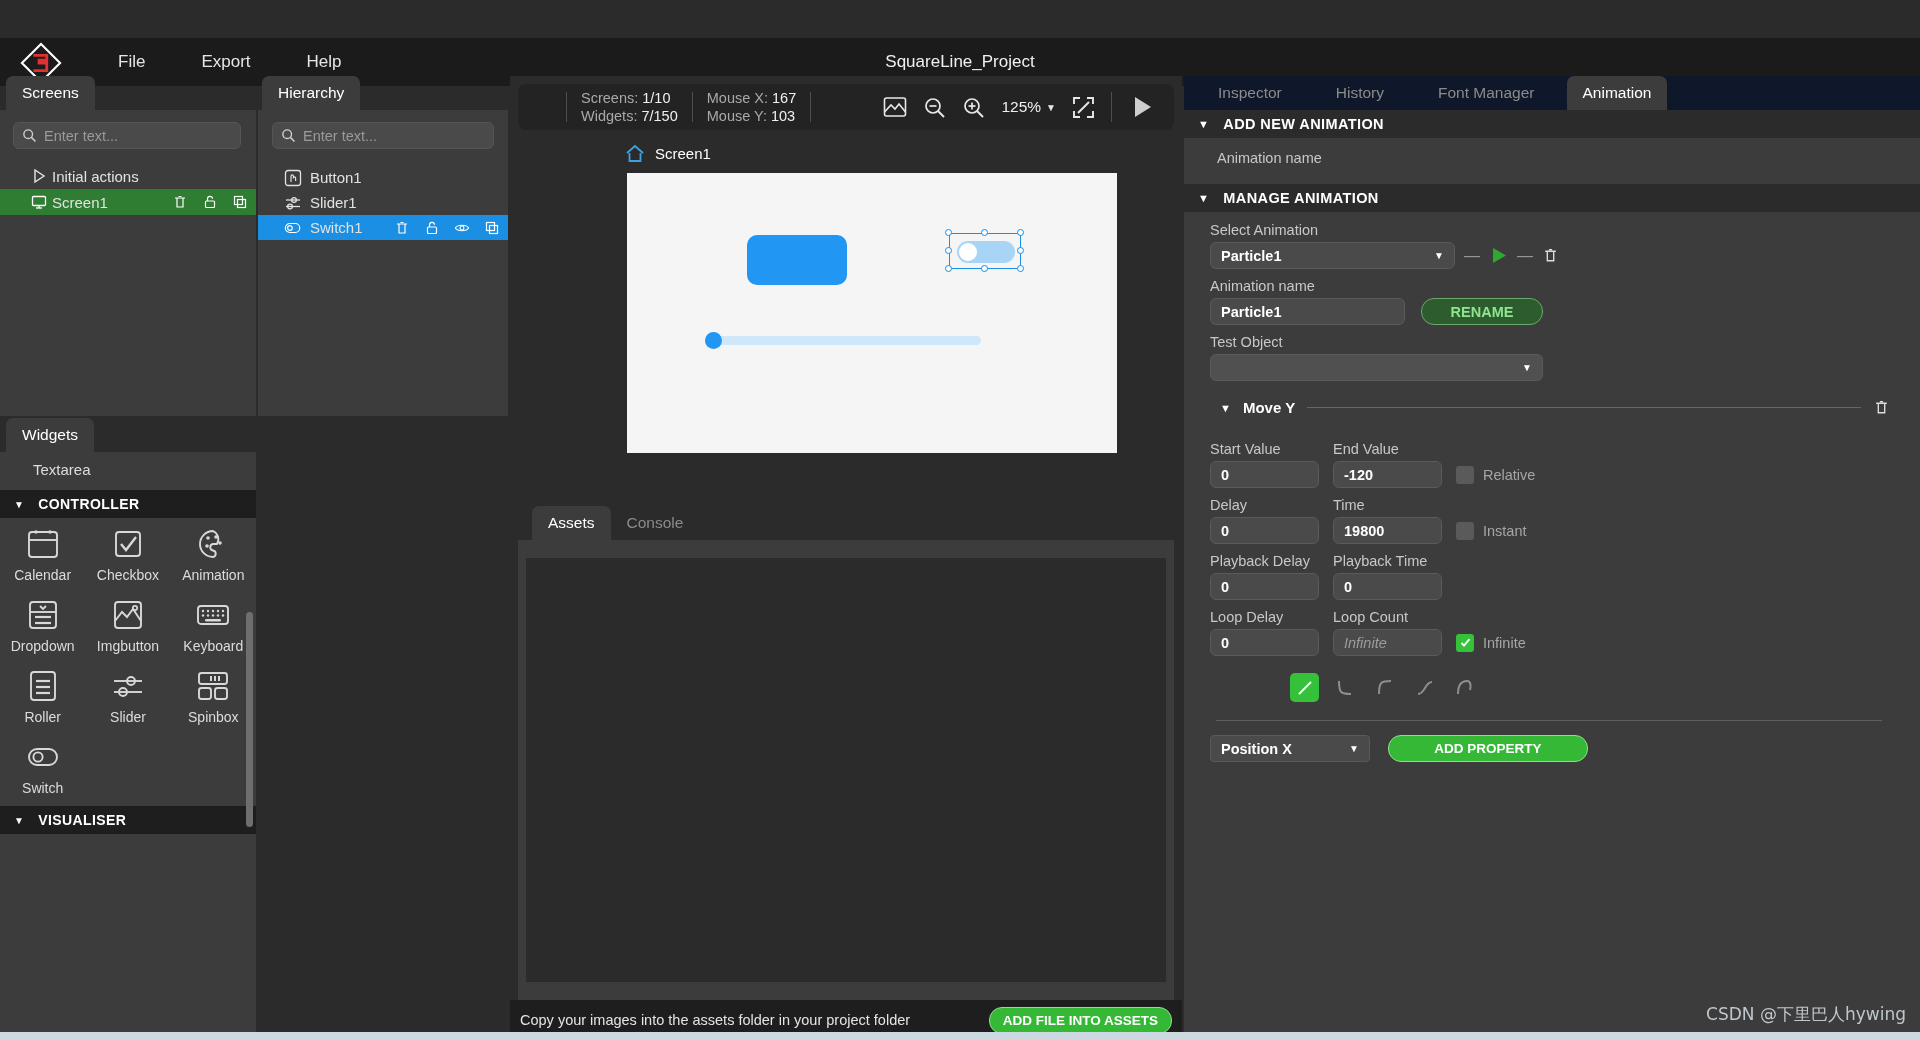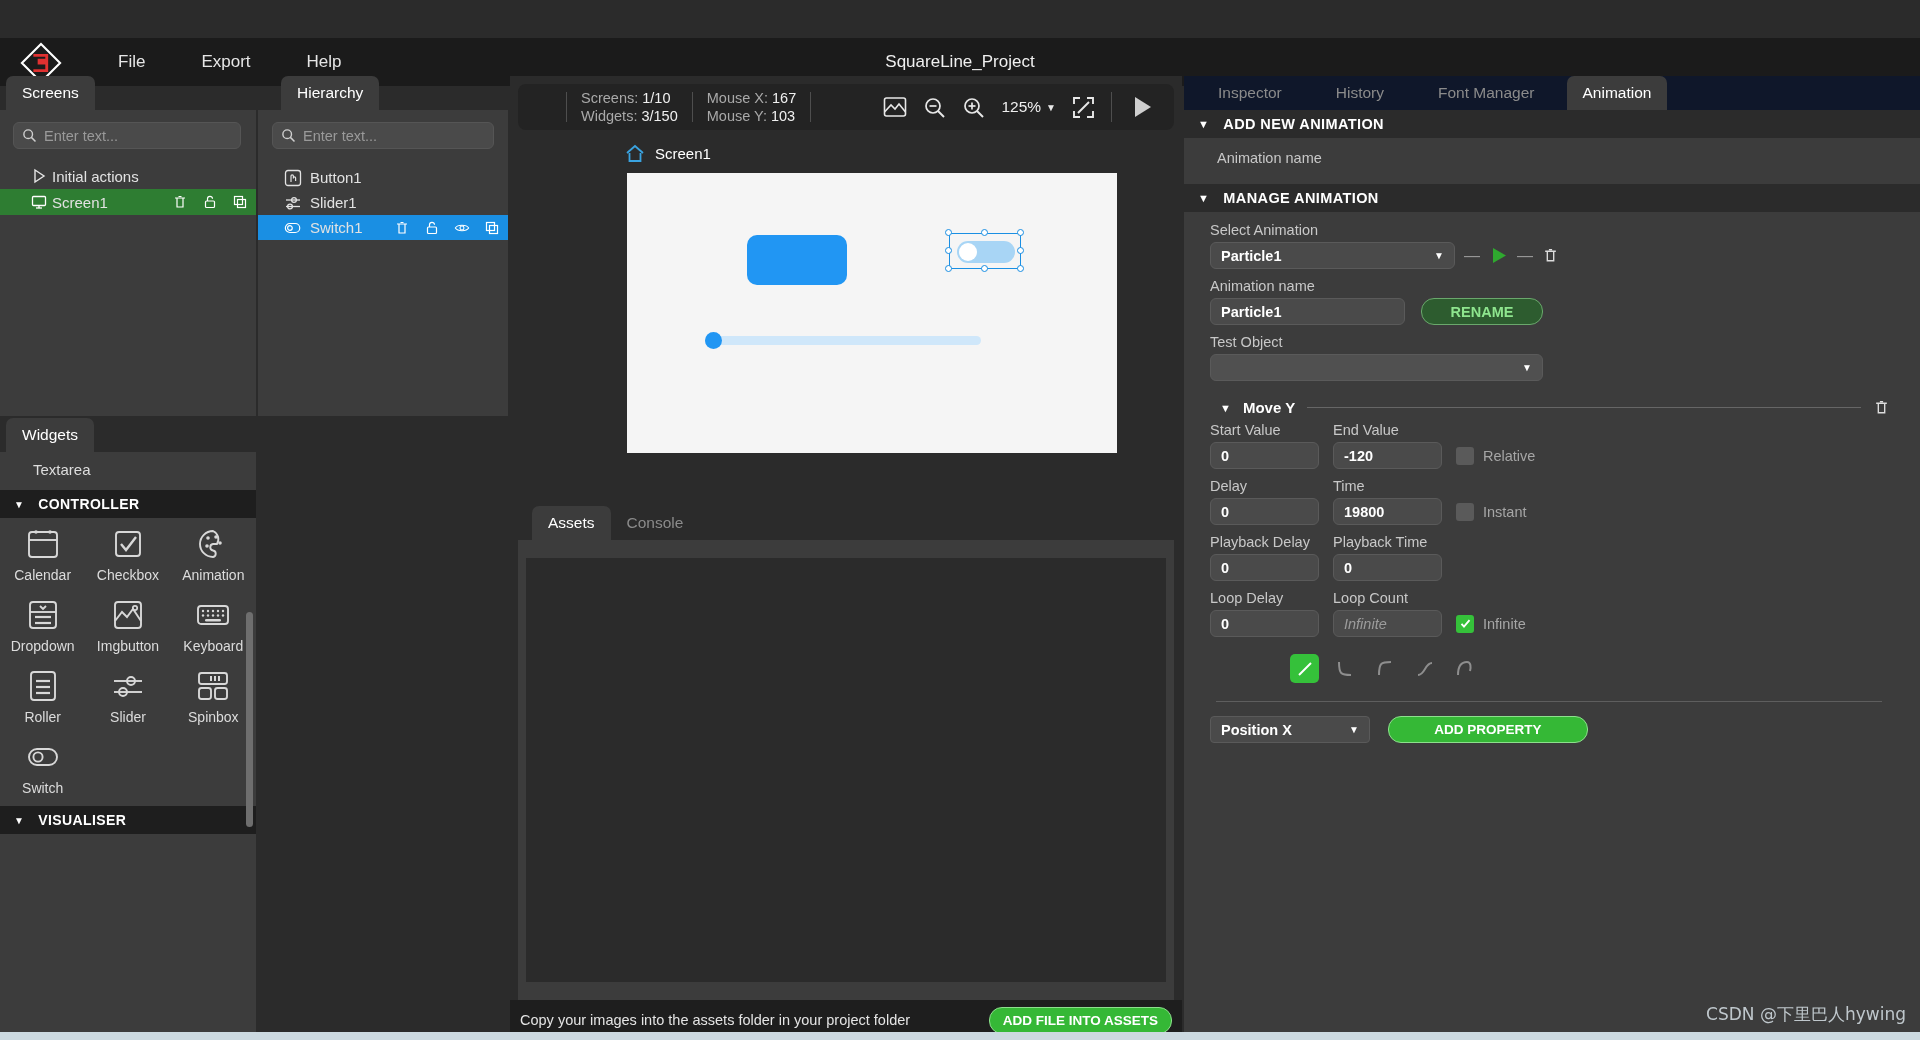--- a/index.html
+++ b/index.html
@@ -70,21 +70,21 @@
   .row-item {
     height: 26px; display: flex; align-items: center; padding-left: 25px;
     color: #e2e2e2; font-size: 15px; position: relative;
   }
   .row-item.selected { background: #2e7d32; }
   .row-icons { position: absolute; right: 8px; display: flex; gap: 14px; align-items: center; }
   .icn { width: 16px; height: 16px; display: block; }
 
   
   .hier-panel { position: absolute; left: 258px; top: 76px; width: 250px; height: 340px; }
-  .hier-panel .tabstrip { margin-left: 23px; }
+  .hier-panel .tabstrip { margin-left: 4px; }
   .hier-body {
     position: absolute; left: 0; top: 34px; width: 250px; height: 306px;
     background: #3c3c3c;
   }
   .hier-search { position: absolute; left: 14px; top: 12px; width: 222px; }
   .hrow {
     height: 25px; display: flex; align-items: center; padding-left: 26px;
     color: #e2e2e2; font-size: 15px; position: relative;
   }
   .hrow.selected { background: #1a8fe3; }
@@ -487,21 +487,21 @@
 
   <div class="center">
     <div class="canvas-top">
       <div class="toolbar">
         <div class="tb-stats">
           <div class="vsep"></div>
           <div class="stat-col">
             <div class="stat-line"><span>Screens:</span>
               <b>1/10</b></div>
             <div class="stat-line"><span>Widgets:</span>
-              <b>3/150</b></div>
+              <b>7/150</b></div>
           </div>
           <div class="vsep"></div>
           <div class="stat-col">
             <div class="stat-line"><span>Mouse X:</span>
               <b>167</b></div>
             <div class="stat-line"><span>Mouse Y:</span>
               <b>103</b></div>
           </div>
           <div class="vsep"></div>
         </div>
@@ -635,21 +635,21 @@
 
       <div class="prop-head" style="margin-top:18px">
         <span style="font-size:11px;color:#fff;margin-left:10px">▼</span>
         <span class="ptitle">Move Y</span>
         <span class="hr"></span>
         <svg width="17" height="17" viewBox="0 0 16 16" style="margin-left:12px">
           <path d="M3 4 h10 M5 4 v9 h6 V4 M6.5 2.5 h3" fill="none" stroke="#dcdcdc" stroke-width="1.3"></path>
         </svg>
       </div>
 
-      <div style="display:flex; gap:14px; margin-top:6px; align-items:flex-end;">
+      <div style="display:flex; gap:14px; margin-top:25px; align-items:flex-end;">
         <div>
           <div class="fld-label">Start Value</div>
           <div class="inp" style="width:109px">0</div>
         </div>
         <div>
           <div class="fld-label">End Value</div>
           <div class="inp" style="width:109px">-120</div>
         </div>
         <div style="display:flex;align-items:center;height:27px">
           <span class="chk"></span>

